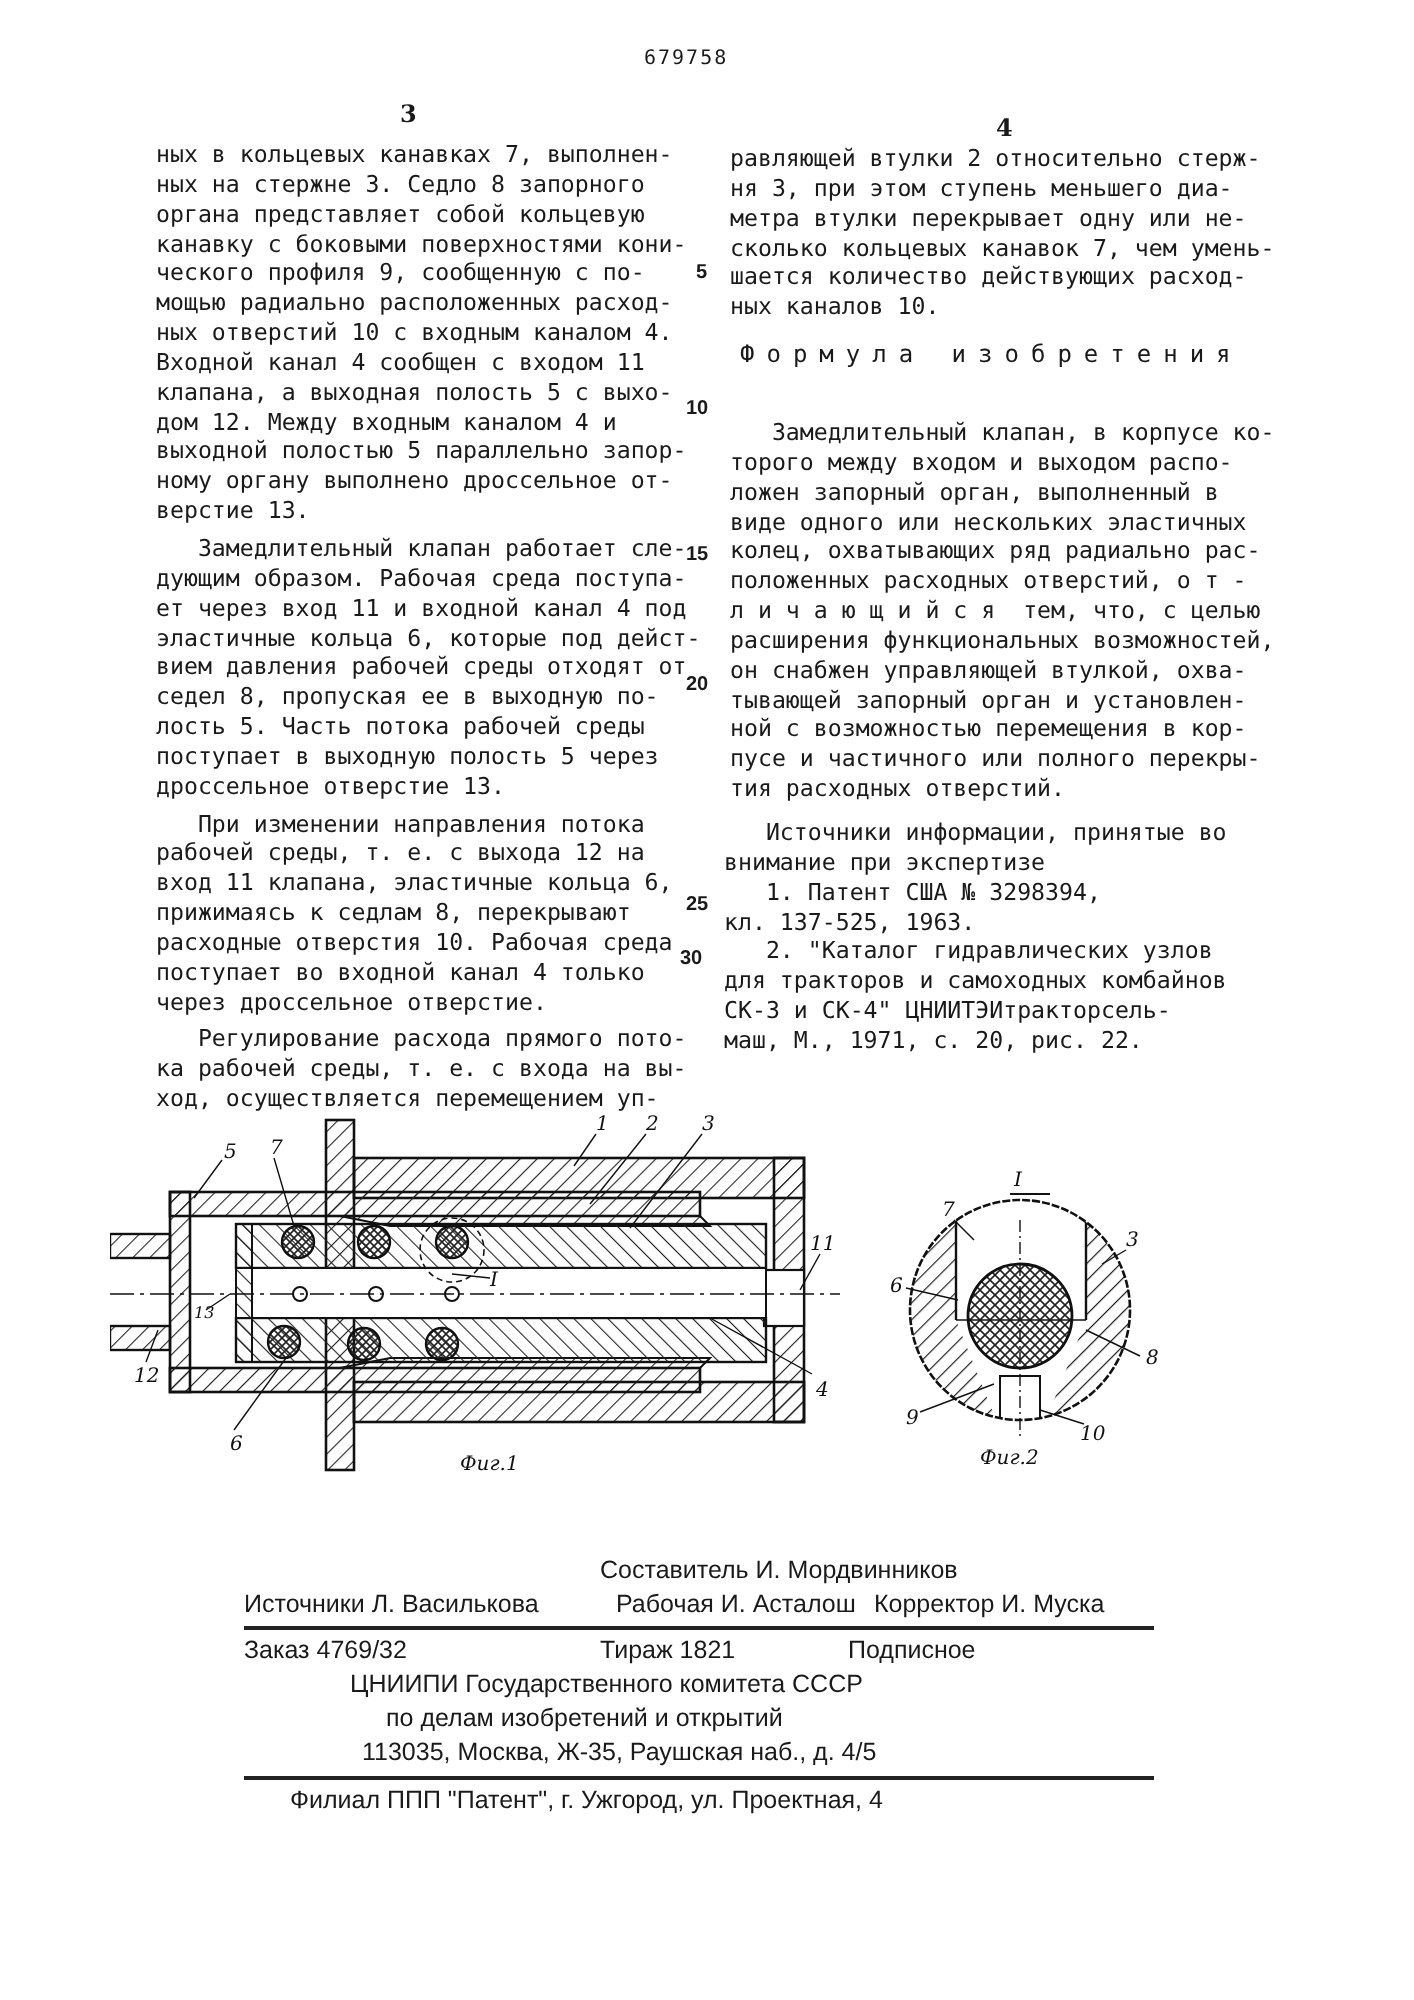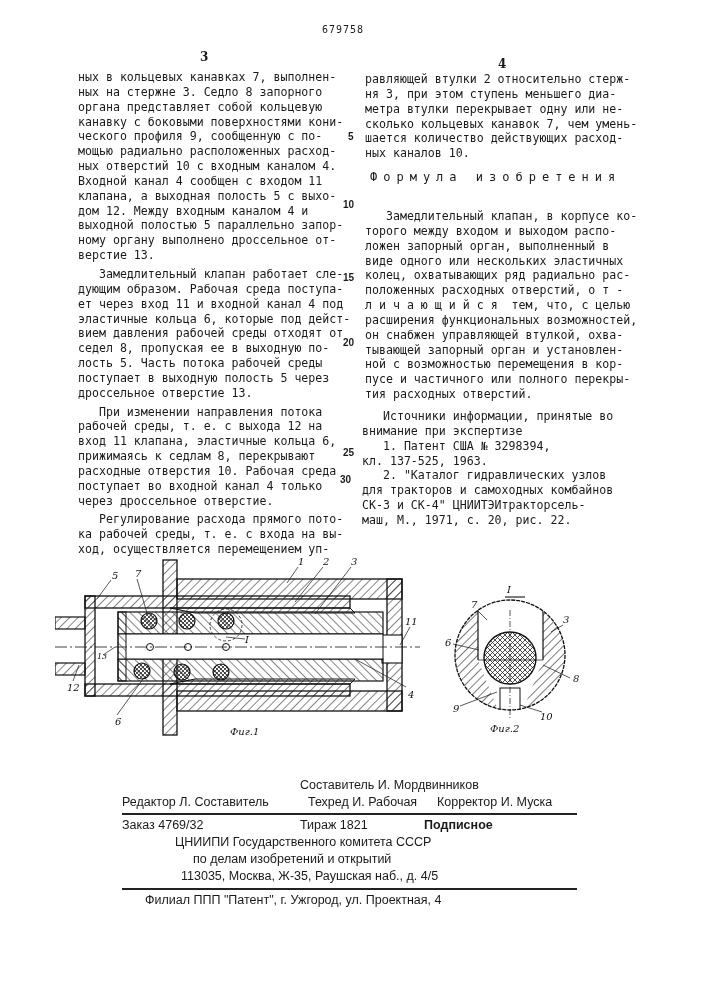--- a/index.html
+++ b/index.html
@@ -161,24 +161,24 @@
   <text x="118" y="63">3</text>
   <text x="0" y="86">6</text>
   <text x="26" y="48">7</text>
   <text x="128" y="122">8</text>
   <text x="8" y="152">9</text>
   <text x="95" y="160">10</text>
   <text x="45" y="172">Фиг.2</text>
 </svg>
 
 <div class="imprint" style="left:300px; top:778px;">Составитель И. Мордвинников</div>
-<div class="imprint" style="left:122px; top:795px;">Редактор Л. Составитель</div>
-<div class="imprint" style="left:308px; top:795px;">Техред И. Рабочая</div>
+<div class="imprint" style="left:122px; top:795px;">Источники Л. Василькова</div>
+<div class="imprint" style="left:308px; top:795px;">Рабочая И. Асталош</div>
 <div class="imprint" style="left:437px; top:795px;">Корректор И. Муска</div>
 <div class="rule" style="top:813px;"></div>
 <div class="imprint" style="left:122px; top:818px;">Заказ 4769/32</div>
 <div class="imprint" style="left:300px; top:818px;">Тираж 1821</div>
-<div class="imprint" style="left:424px; top:818px;font-weight:bold;">Подписное</div>
+<div class="imprint" style="left:424px; top:818px;">Подписное</div>
 <div class="imprint" style="left:175px; top:835px;">ЦНИИПИ Государственного комитета СССР</div>
 <div class="imprint" style="left:193px; top:852px;">по делам изобретений и открытий</div>
 <div class="imprint" style="left:145px; top:869px;margin-left:36px;">113035, Москва, Ж-35, Раушская наб., д. 4/5</div>
 <div class="rule" style="top:888px;"></div>
 <div class="imprint" style="left:145px; top:893px;">Филиал ППП "Патент", г. Ужгород, ул. Проектная, 4</div>
 
 </body></html>

